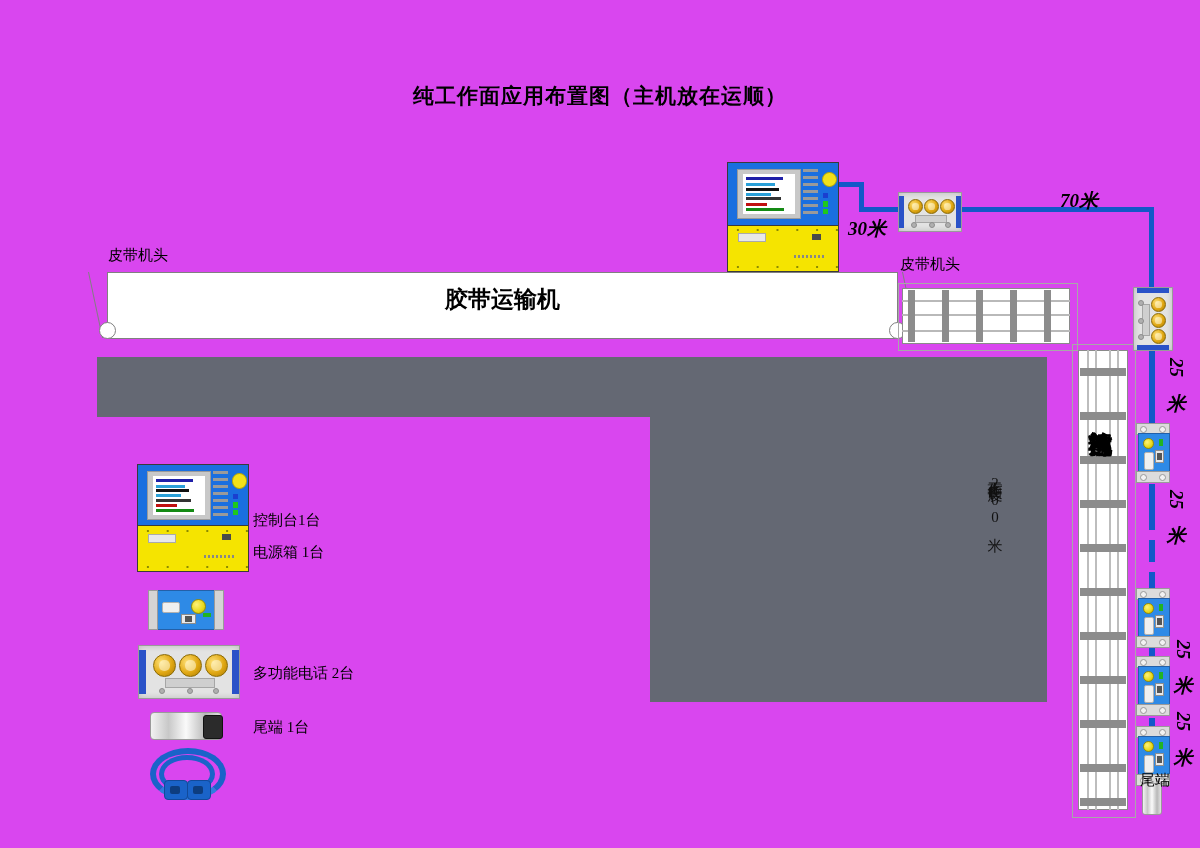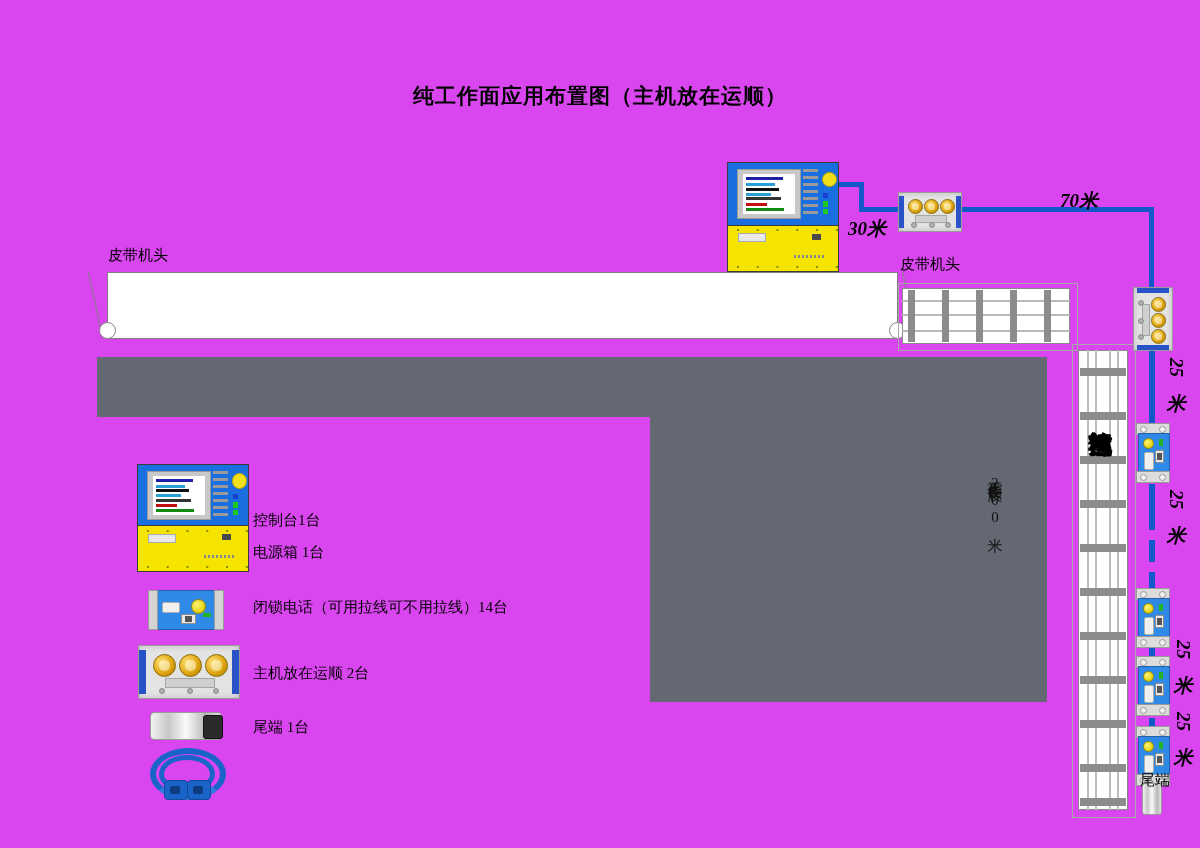--- a/index.html
+++ b/index.html
@@ -307,20 +307,21 @@
 
   <div class="abs lbl" style="left:108px; top:246px;">皮带机头</div>
 
   <div class="abs" id="belt-wrap">
     <div class="belt-slant-l"></div>
     <div class="belt-slant-r"></div>
     <div class="belt-body"></div>
     <div class="belt-lower"></div>
     <div class="belt-roller" style="left:4px;"></div>
     <div class="belt-roller" style="right:4px;"></div>
+    <div class="lbl-big" id="belt-label">胶带运输机</div>
   </div>
 
   <div class="abs lbl" style="left:900px; top:255px;">皮带机头</div>
 
   <div class="abs" id="crusher-outer"></div>
   <div class="abs" id="crusher-wrap">
     <div class="mach-frame"></div>
     <div class="mach-rail-h" style="top:12px;"></div>
     <div class="mach-rail-h" style="top:26px;"></div>
     <div class="mach-rail-h" style="top:42px;"></div>
@@ -540,34 +541,33 @@
       <div class="il-knob" style="left:36px; top:8px; width:13px; height:13px;"></div>
       <div class="il-led" style="right:8px; top:22px; width:8px; height:4px;"></div>
       <div class="il-disp" style="left:26px; top:23px; width:13px; height:8px;">
         <div class="il-disp-in"></div>
       </div>
       <div class="il-handset" style="left:7px; top:11px; width:16px; height:9px;"></div>
     </div>
     <div class="abs" style="left:0; top:0; width:8px; height:38px; background:#d4d4d4; border:1px solid #9a9a9a;"></div>
     <div class="abs" style="right:0; top:0; width:8px; height:38px; background:#d4d4d4; border:1px solid #9a9a9a;"></div>
   </div>
-  <div class="abs legend-text" style="left:253px; top:598px;">闭锁电话（可用拉线可不用拉线）14台</div>
 
   <div class="abs mfphone" style="left:138px; top:645px; width:100px; height:52px;">
     <div class="mf-side" style="left:0; top:4px; width:7px; height:44px;"></div>
     <div class="mf-side" style="right:0; top:4px; width:7px; height:44px;"></div>
     <div class="mf-dial" style="left:14px; top:8px; width:21px; height:21px;"></div>
     <div class="mf-dial" style="left:40px; top:8px; width:21px; height:21px;"></div>
     <div class="mf-dial" style="left:66px; top:8px; width:21px; height:21px;"></div>
     <div class="mf-strip" style="left:26px; top:32px; width:48px; height:8px;"></div>
     <div class="mf-screw" style="left:20px; bottom:4px;"></div>
     <div class="mf-screw" style="left:48px; bottom:4px;"></div>
     <div class="mf-screw" style="left:74px; bottom:4px;"></div>
   </div>
-  <div class="abs legend-text" style="left:253px; top:664px;">主机放在运顺 2台</div>
+  <div class="abs legend-text" style="left:253px; top:664px;">多功能电话 2台</div>
 
   <div class="abs terminal" style="left:150px; top:712px; width:70px; height:26px; border-radius:4px;">
     <div class="term-tip" style="right:-2px; top:2px; width:18px; height:22px; border-radius:3px;"></div>
   </div>
   <div class="abs legend-text" style="left:253px; top:718px;">尾端 1台</div>
 
   <div class="abs" style="left:146px; top:748px; width:82px; height:52px;">
     <div class="coil-ring" style="left:4px; top:0; width:64px; height:40px;"></div>
     <div class="coil-ring" style="left:13px; top:7px; width:46px; height:28px; border-width:5px;"></div>
     <div class="coil-plug" style="left:18px; top:32px;"></div>

